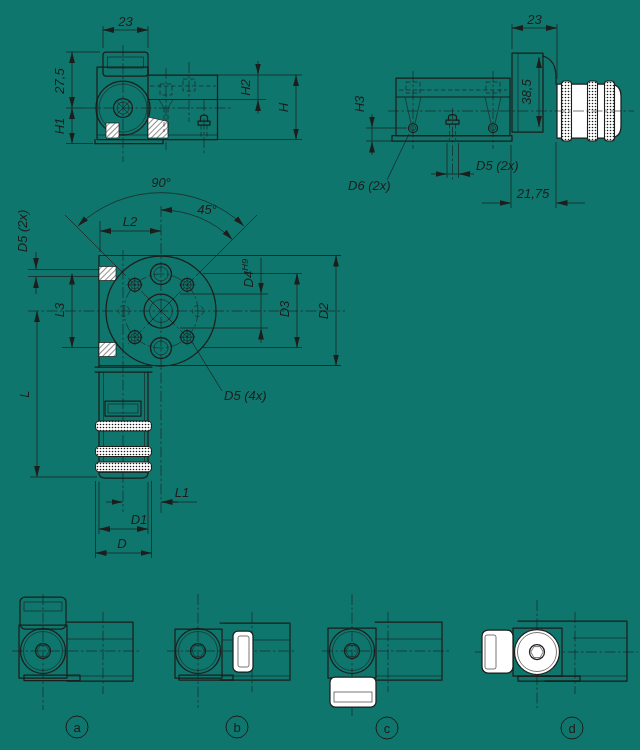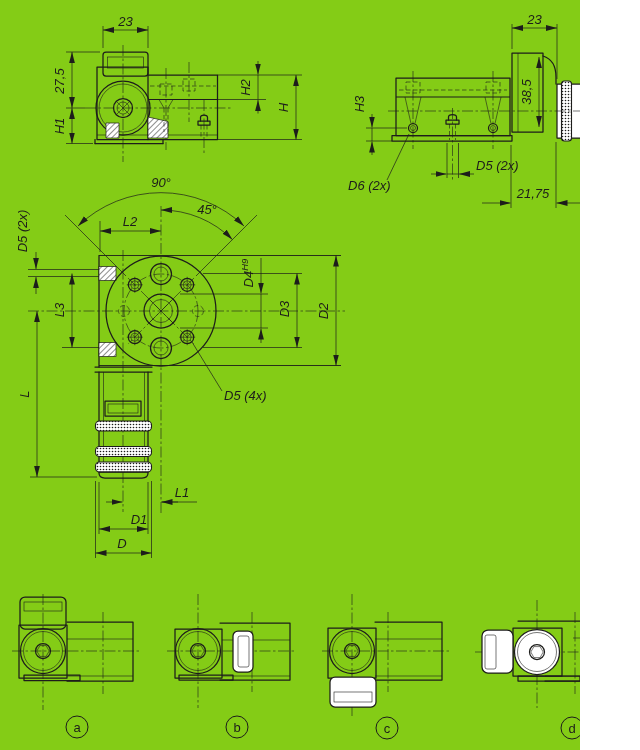--- a/index.html
+++ b/index.html
@@ -1,16 +1,16 @@
 <!DOCTYPE html>
 <html><head>
 <meta charset="utf-8">
 <style>
   html,body{margin:0;padding:0;background:#fff;}
-  .page{position:relative;width:580px;height:750px;background:#84cc16;overflow:hidden;
+  .page{position:relative;width:640px;height:750px;background:#0f766e;overflow:hidden;
         font-family:"Liberation Sans",sans-serif;}
   svg{display:block}
   .outline{fill:none;stroke:#1d1d1b;stroke-width:1.25;stroke-linejoin:round;stroke-linecap:round}
   .med{fill:none;stroke:#1d1d1b;stroke-width:1.0}
   .thin{fill:none;stroke:#1d1d1b;stroke-width:0.6}
   .edge{fill:none;stroke:#1d1d1b;stroke-width:0.9}
   .dim{fill:none;stroke:#1d1d1b;stroke-width:0.7}
   .center{fill:none;stroke:#1d1d1b;stroke-width:0.6;stroke-dasharray:11 2.5 2.5 2.5}
   .hidden{fill:none;stroke:#1d1d1b;stroke-width:0.6;stroke-dasharray:4.5 2.5}
   .hatchfill{fill:url(#hatch);stroke:#1d1d1b;stroke-width:0.7}

